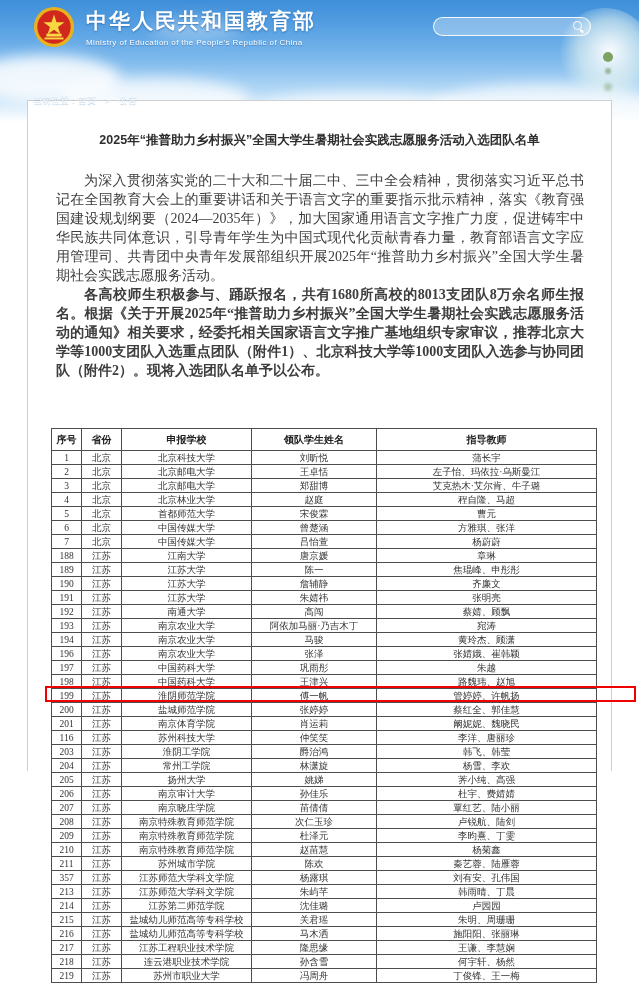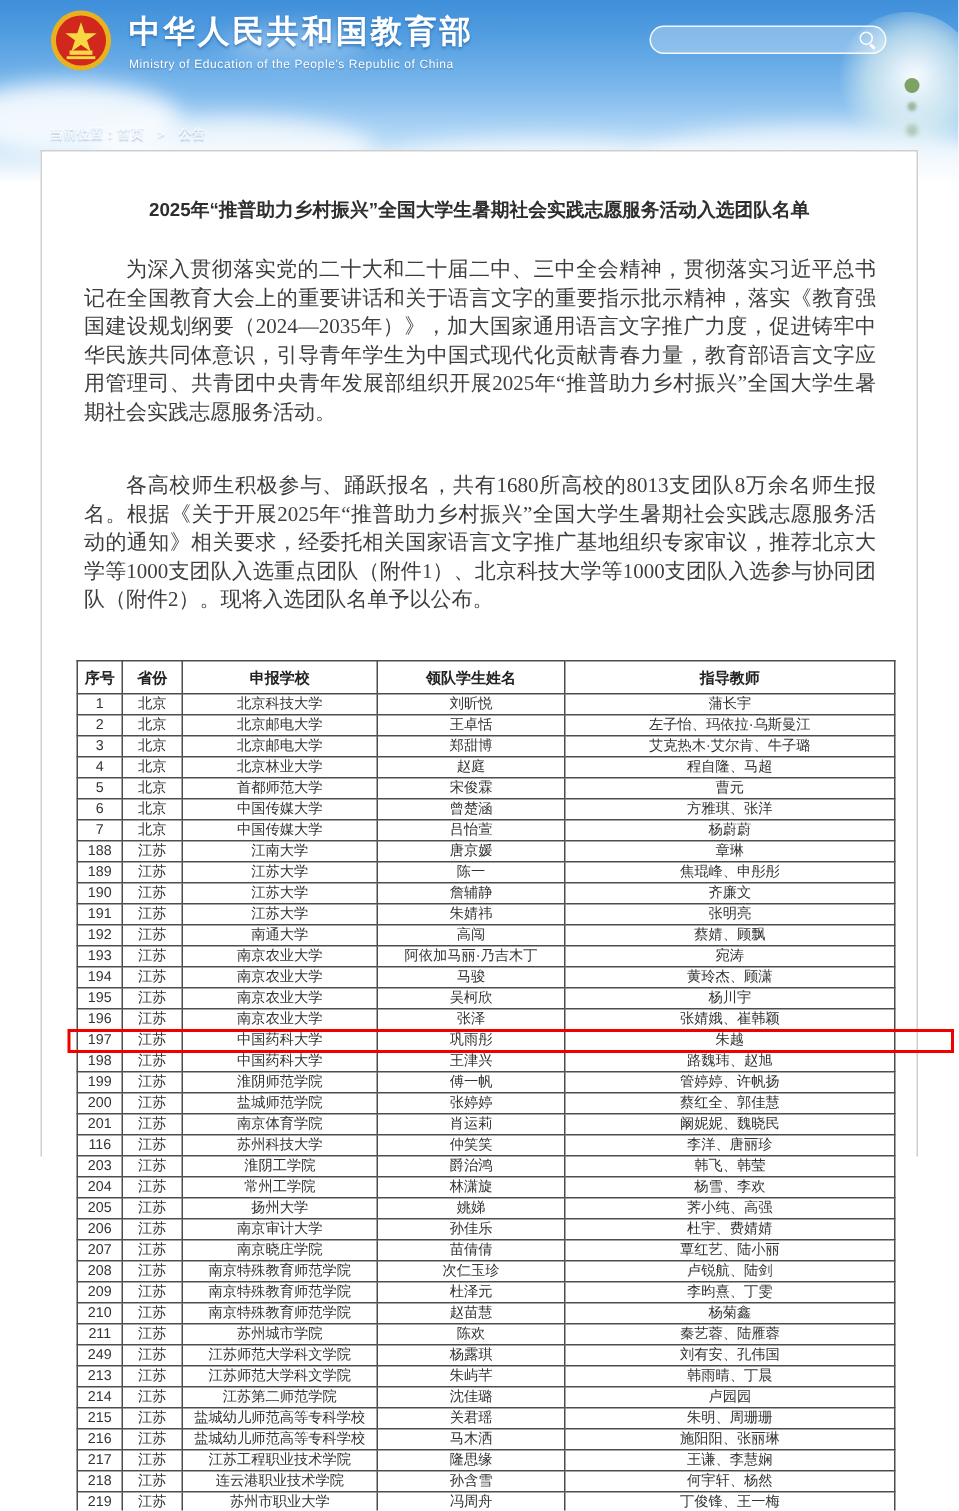--- a/index.html
+++ b/index.html
@@ -33,38 +33,38 @@
     border:1px solid rgba(255,255,255,.9); border-radius:10px;
     background:rgba(255,255,255,.30); display:flex; align-items:center; }
   .search-input { flex:1; height:100%; border:none; outline:none; background:transparent;
     font-size:9px; color:#2a4a6a; padding:0 6px; }
   .search-icon { width:13px; height:13px; margin-right:5px; position:relative; flex:0 0 13px; cursor:pointer; }
   .search-icon:before { content:""; position:absolute; left:1px; top:1px; width:7px; height:7px;
     border:1.5px solid #ffffff; border-radius:50%; }
   .search-icon:after { content:""; position:absolute; left:9px; top:9px; width:4px; height:1.5px;
     background:#ffffff; transform:rotate(45deg); transform-origin:0 0; }
 
-  .breadcrumb { position:absolute; top:83px; left:33px; z-index:3; font-size:9px;
+  .breadcrumb { position:absolute; top:94px; left:33px; z-index:3; font-size:9px;
     color:rgba(255,255,255,.92); text-shadow:0 1px 1px rgba(90,140,190,.5); }
   .breadcrumb a { color:rgba(255,255,255,.92); text-decoration:none; cursor:pointer; }
   .breadcrumb .sep { margin:0 7px; opacity:.8; }
 
   
   .panel { position:absolute; top:100px; left:27px; width:585px; height:671px;
     background:#ffffff; border:1px solid #cfcfcf; border-bottom:none; z-index:2;
     font-family:"Liberation Serif", serif; }
   .doc-title { margin:30px 34px 0 34px; text-align:center; font-size:12.5px; font-weight:bold;
     color:#2e2e2e; line-height:18px; font-family:"Liberation Sans", sans-serif; }
   .doc-para { margin:22px 27px 0 28px; font-size:14px; color:#3d3d3d; line-height:19px;
     text-indent:2em; text-align:justify; }
-  .doc-para.second { margin-top:30px; }
+  .doc-para.second { margin-top:0;font-weight:bold; }
 
   
-  table.results { border-collapse:collapse; margin:30px 0 0 23px; table-layout:fixed;
-    width:545px; font-family:Liberation Sans, sans-serif; }
+  table.results { border-collapse:collapse; margin:48px 0 0 23px; table-layout:fixed;
+    width:545px; font-family:Liberation Serif, serif; }
   table.results th, table.results td { border:1px solid #4d4d4d; text-align:center;
     overflow:hidden; white-space:nowrap; }
   table.results th { font-size:10px; font-weight:bold; color:#222; height:22px; background:#ffffff; }
   table.results td { font-size:9.5px; color:#333; height:14px; padding:0 1px; line-height:12px; }
   col.c-no { width:30px; } col.c-prov { width:40px; } col.c-school { width:130px; }
   col.c-leader { width:125px; } col.c-teacher { width:220px; }
 
   .highlight-box { position:absolute; left:45px; width:591px; border:2px solid #f10000;
     z-index:5; pointer-events:none; }
 </style>
@@ -218,27 +218,20 @@
           <td>宛涛</td>
         </tr>
         <tr>
           <td>194</td>
           <td>江苏</td>
           <td>南京农业大学</td>
           <td>马骏</td>
           <td>黄玲杰、顾潇</td>
         </tr>
         <tr>
-          <td>195</td>
-          <td>江苏</td>
-          <td>南京农业大学</td>
-          <td>吴柯欣</td>
-          <td>杨川宇</td>
-        </tr>
-        <tr>
           <td>196</td>
           <td>江苏</td>
           <td>南京农业大学</td>
           <td>张泽</td>
           <td>张婧娥、崔韩颖</td>
         </tr>
         <tr>
           <td>197</td>
           <td>江苏</td>
           <td>中国药科大学</td>
@@ -337,21 +330,21 @@
           <td>杨菊鑫</td>
         </tr>
         <tr>
           <td>211</td>
           <td>江苏</td>
           <td>苏州城市学院</td>
           <td>陈欢</td>
           <td>秦艺蓉、陆雁蓉</td>
         </tr>
         <tr>
-          <td>249</td>
+          <td>357</td>
           <td>江苏</td>
           <td>江苏师范大学科文学院</td>
           <td>杨露琪</td>
           <td>刘有安、孔伟国</td>
         </tr>
         <tr>
           <td>213</td>
           <td>江苏</td>
           <td>江苏师范大学科文学院</td>
           <td>朱屿芊</td>

